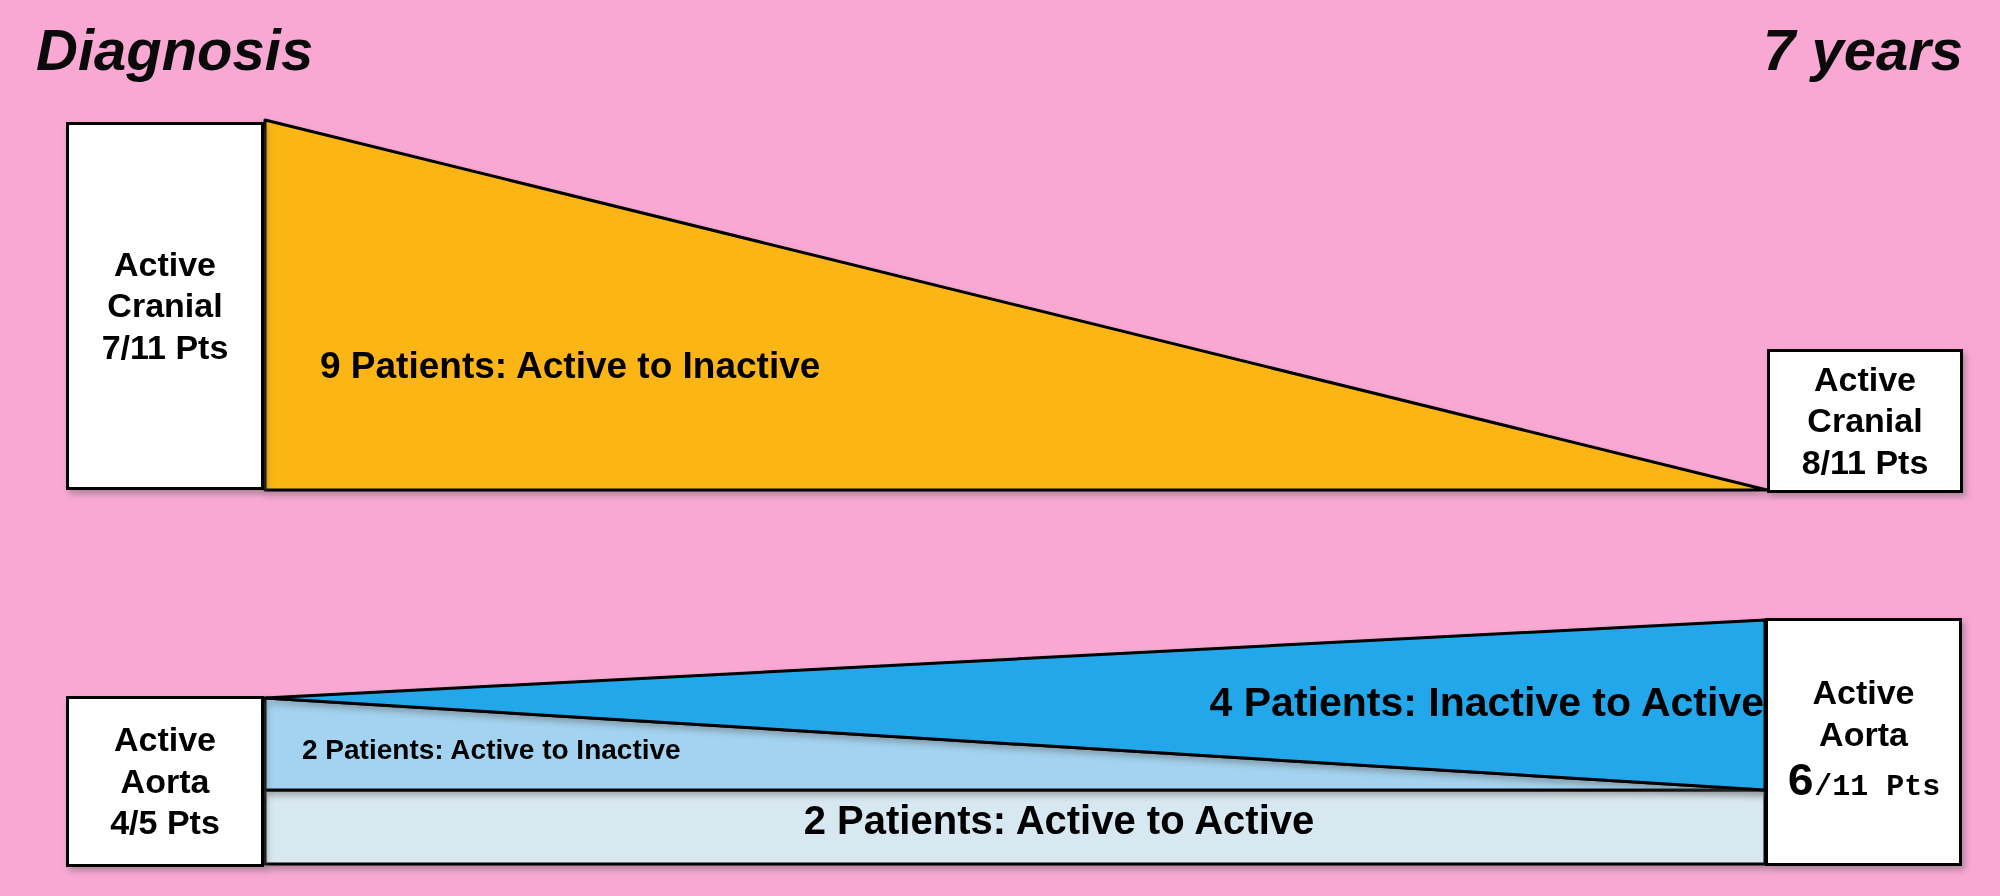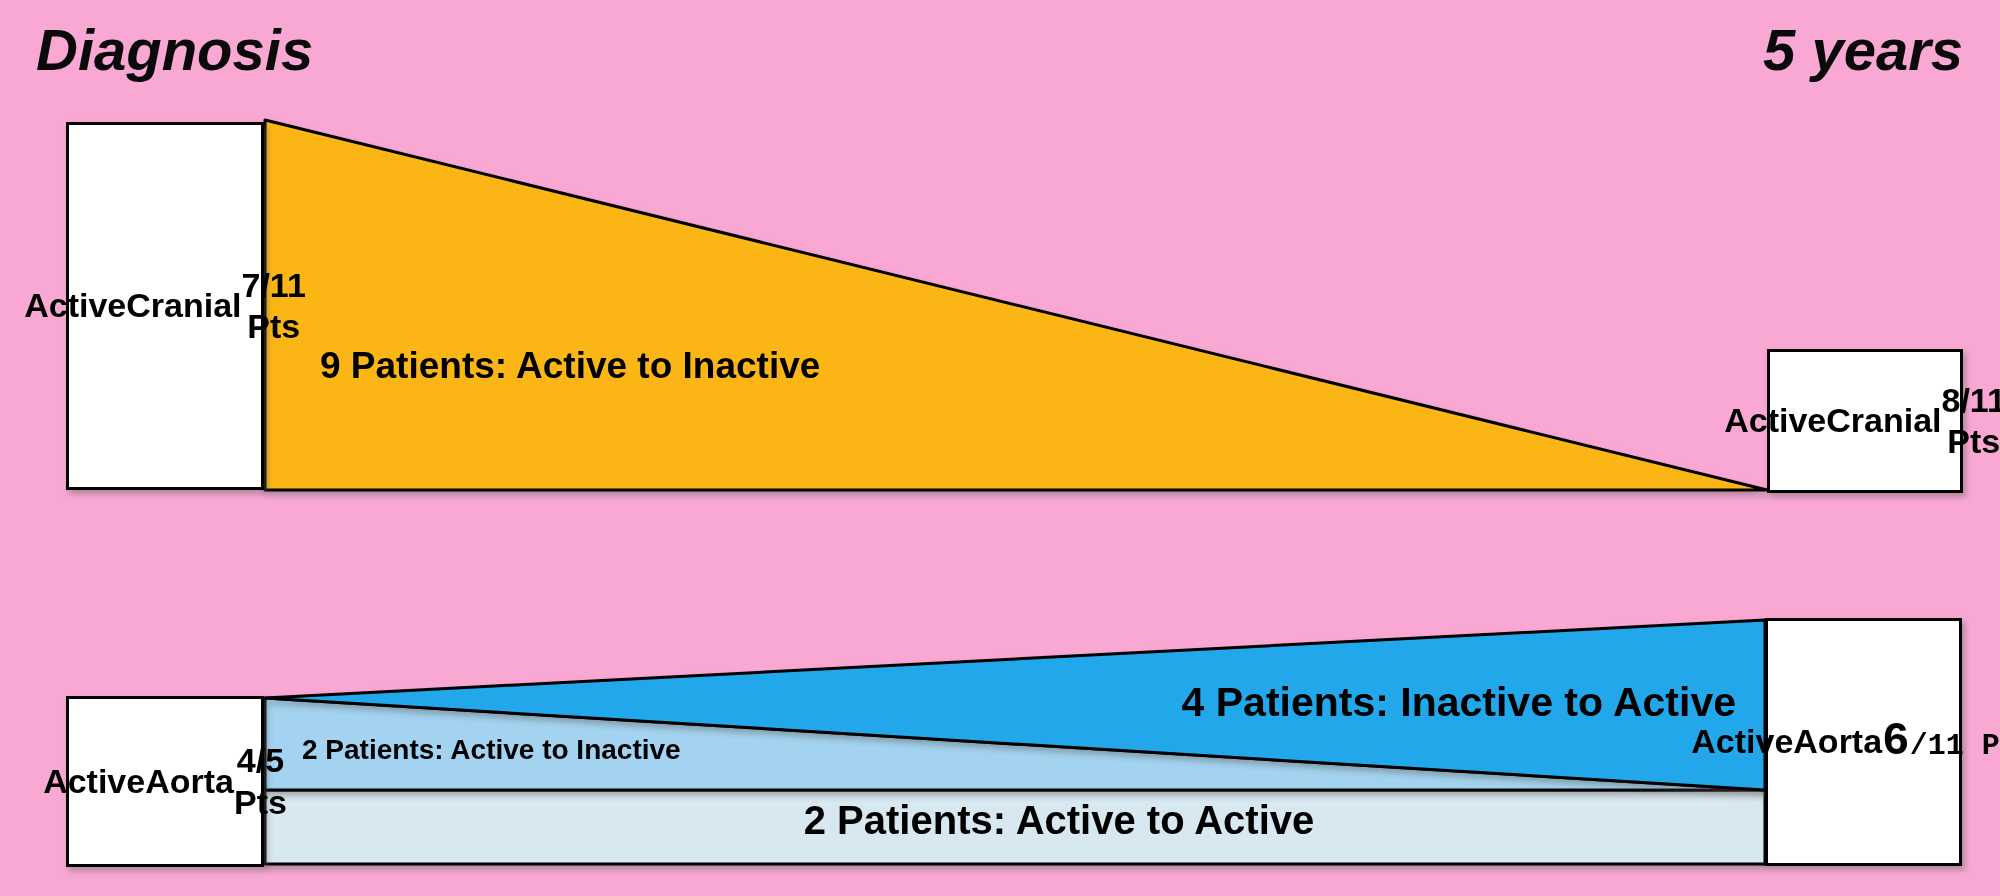--- a/index.html
+++ b/index.html
@@ -40,21 +40,21 @@
     stroke-linejoin: round;
     filter: drop-shadow(2px 4px 3px rgba(90,90,90,0.45));
   }
 
   .box {
     position: absolute;
     box-sizing: border-box;
     background: #ffffff;
     border: 3px solid #000000;
     display: flex;
-    flex-direction: row;
+    flex-direction: column;
     align-items: center;
     justify-content: center;
     text-align: center;
     font-weight: bold;
     font-size: 34px;
     line-height: 1.22;
     box-shadow: 3px 4px 6px rgba(90,90,90,0.45);
     z-index: 2;
   }
   .box-cranial-start { left: 66px;   top: 122px; width: 198px; height: 368px; }
@@ -68,32 +68,32 @@
 
   .flow-label {
     position: absolute;
     font-weight: bold;
     color: #000;
     white-space: nowrap;
     z-index: 3;
     line-height: 1;
   }
   .label-cranial-flow { left: 320px;  top: 347px; font-size: 37px; }
-  .label-i2a          { right: 264px; top: 682px; font-size: 41px; text-align: right; }
+  .label-i2a          { right: 236px; top: 682px; font-size: 41px; text-align: right; }
   .label-a2i          { left: 302px;  top: 736px; font-size: 28px; }
   .label-a2a          { left: 265px;  top: 800px; width: 1500px; text-align: center; font-size: 40px; margin-left: 44px; }
 </style>
 </head>
 <body>
 
 <div class="stage">
 
   <div class="title title-left">Diagnosis</div>
 
-  <div class="title title-right">5 years</div>
+  <div class="title title-right">7 years</div>
 
   <svg class="shapes" viewBox="0 0 2000 896">
 
     <polygon class="shape" points="265,120 1767,490 265,490" fill="#FBB615"></polygon>
 
     <rect class="shape" x="265" y="790" width="1500" height="74" fill="#D8E8F0"></rect>
 
     <polygon class="shape" points="265,698 1765,790 265,790" fill="#A3D3F0"></polygon>
 
     <polygon class="shape" points="265,698 1765,620 1765,790" fill="#22A8EA"></polygon>

